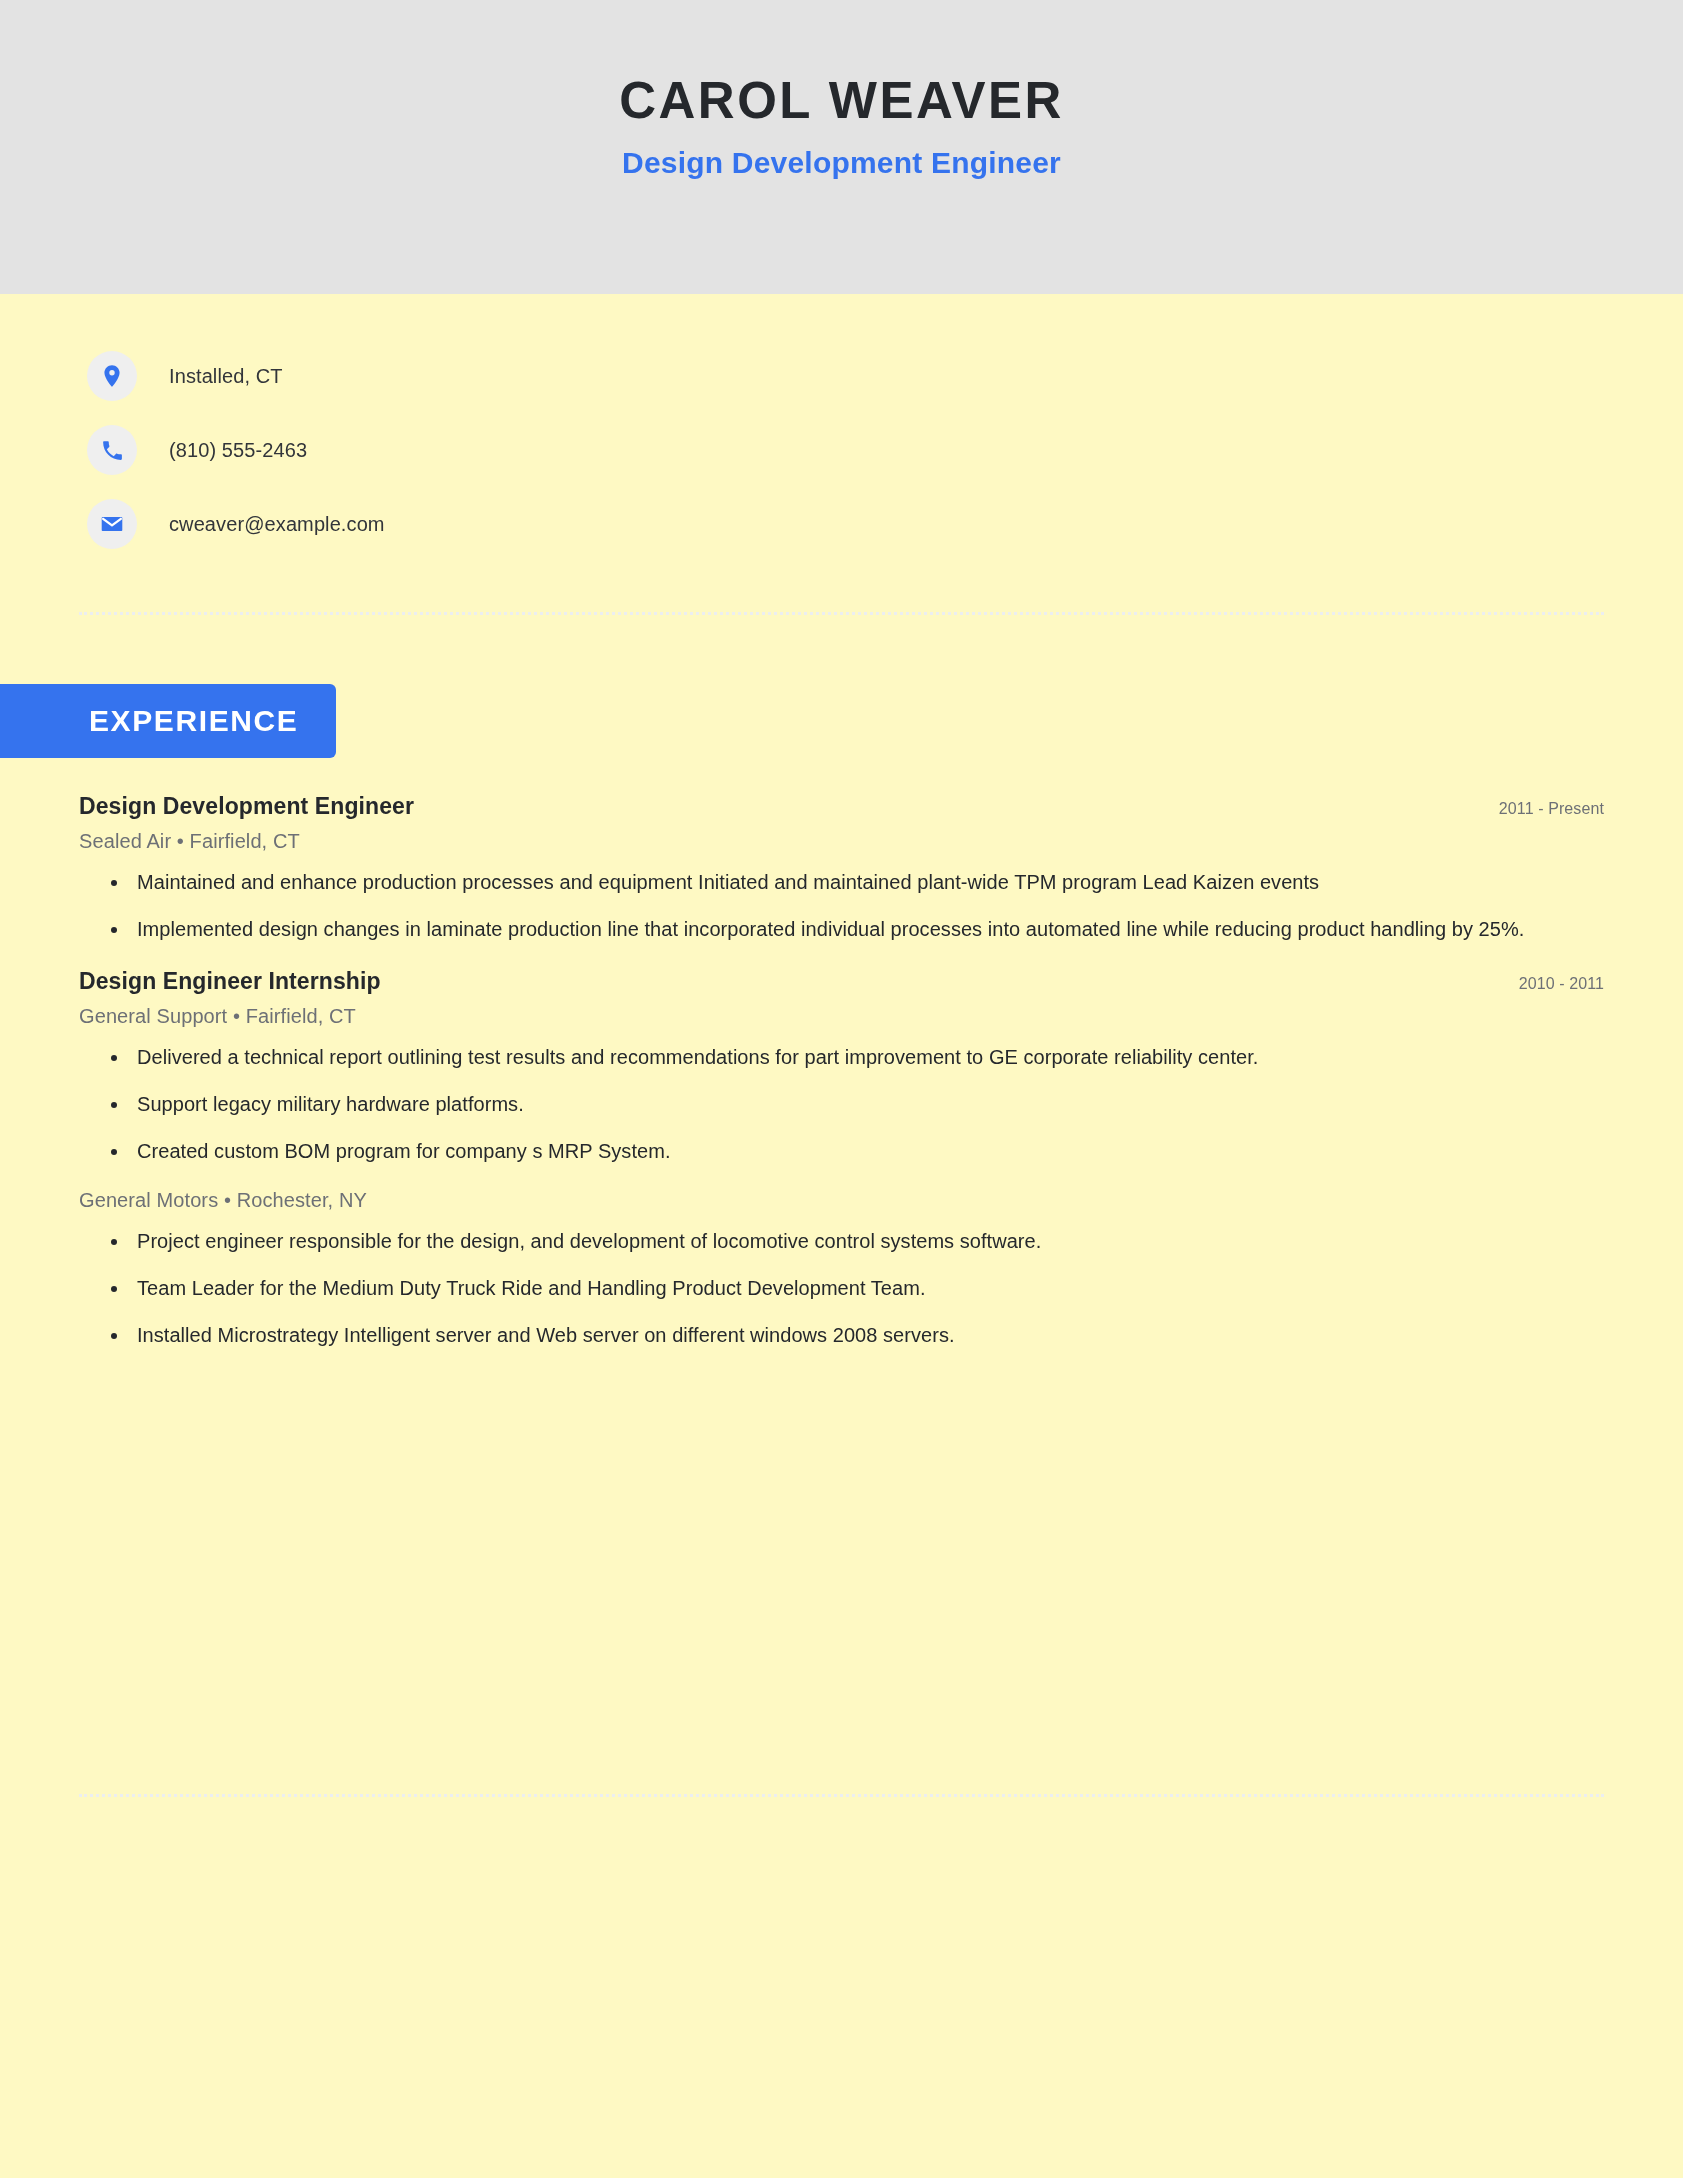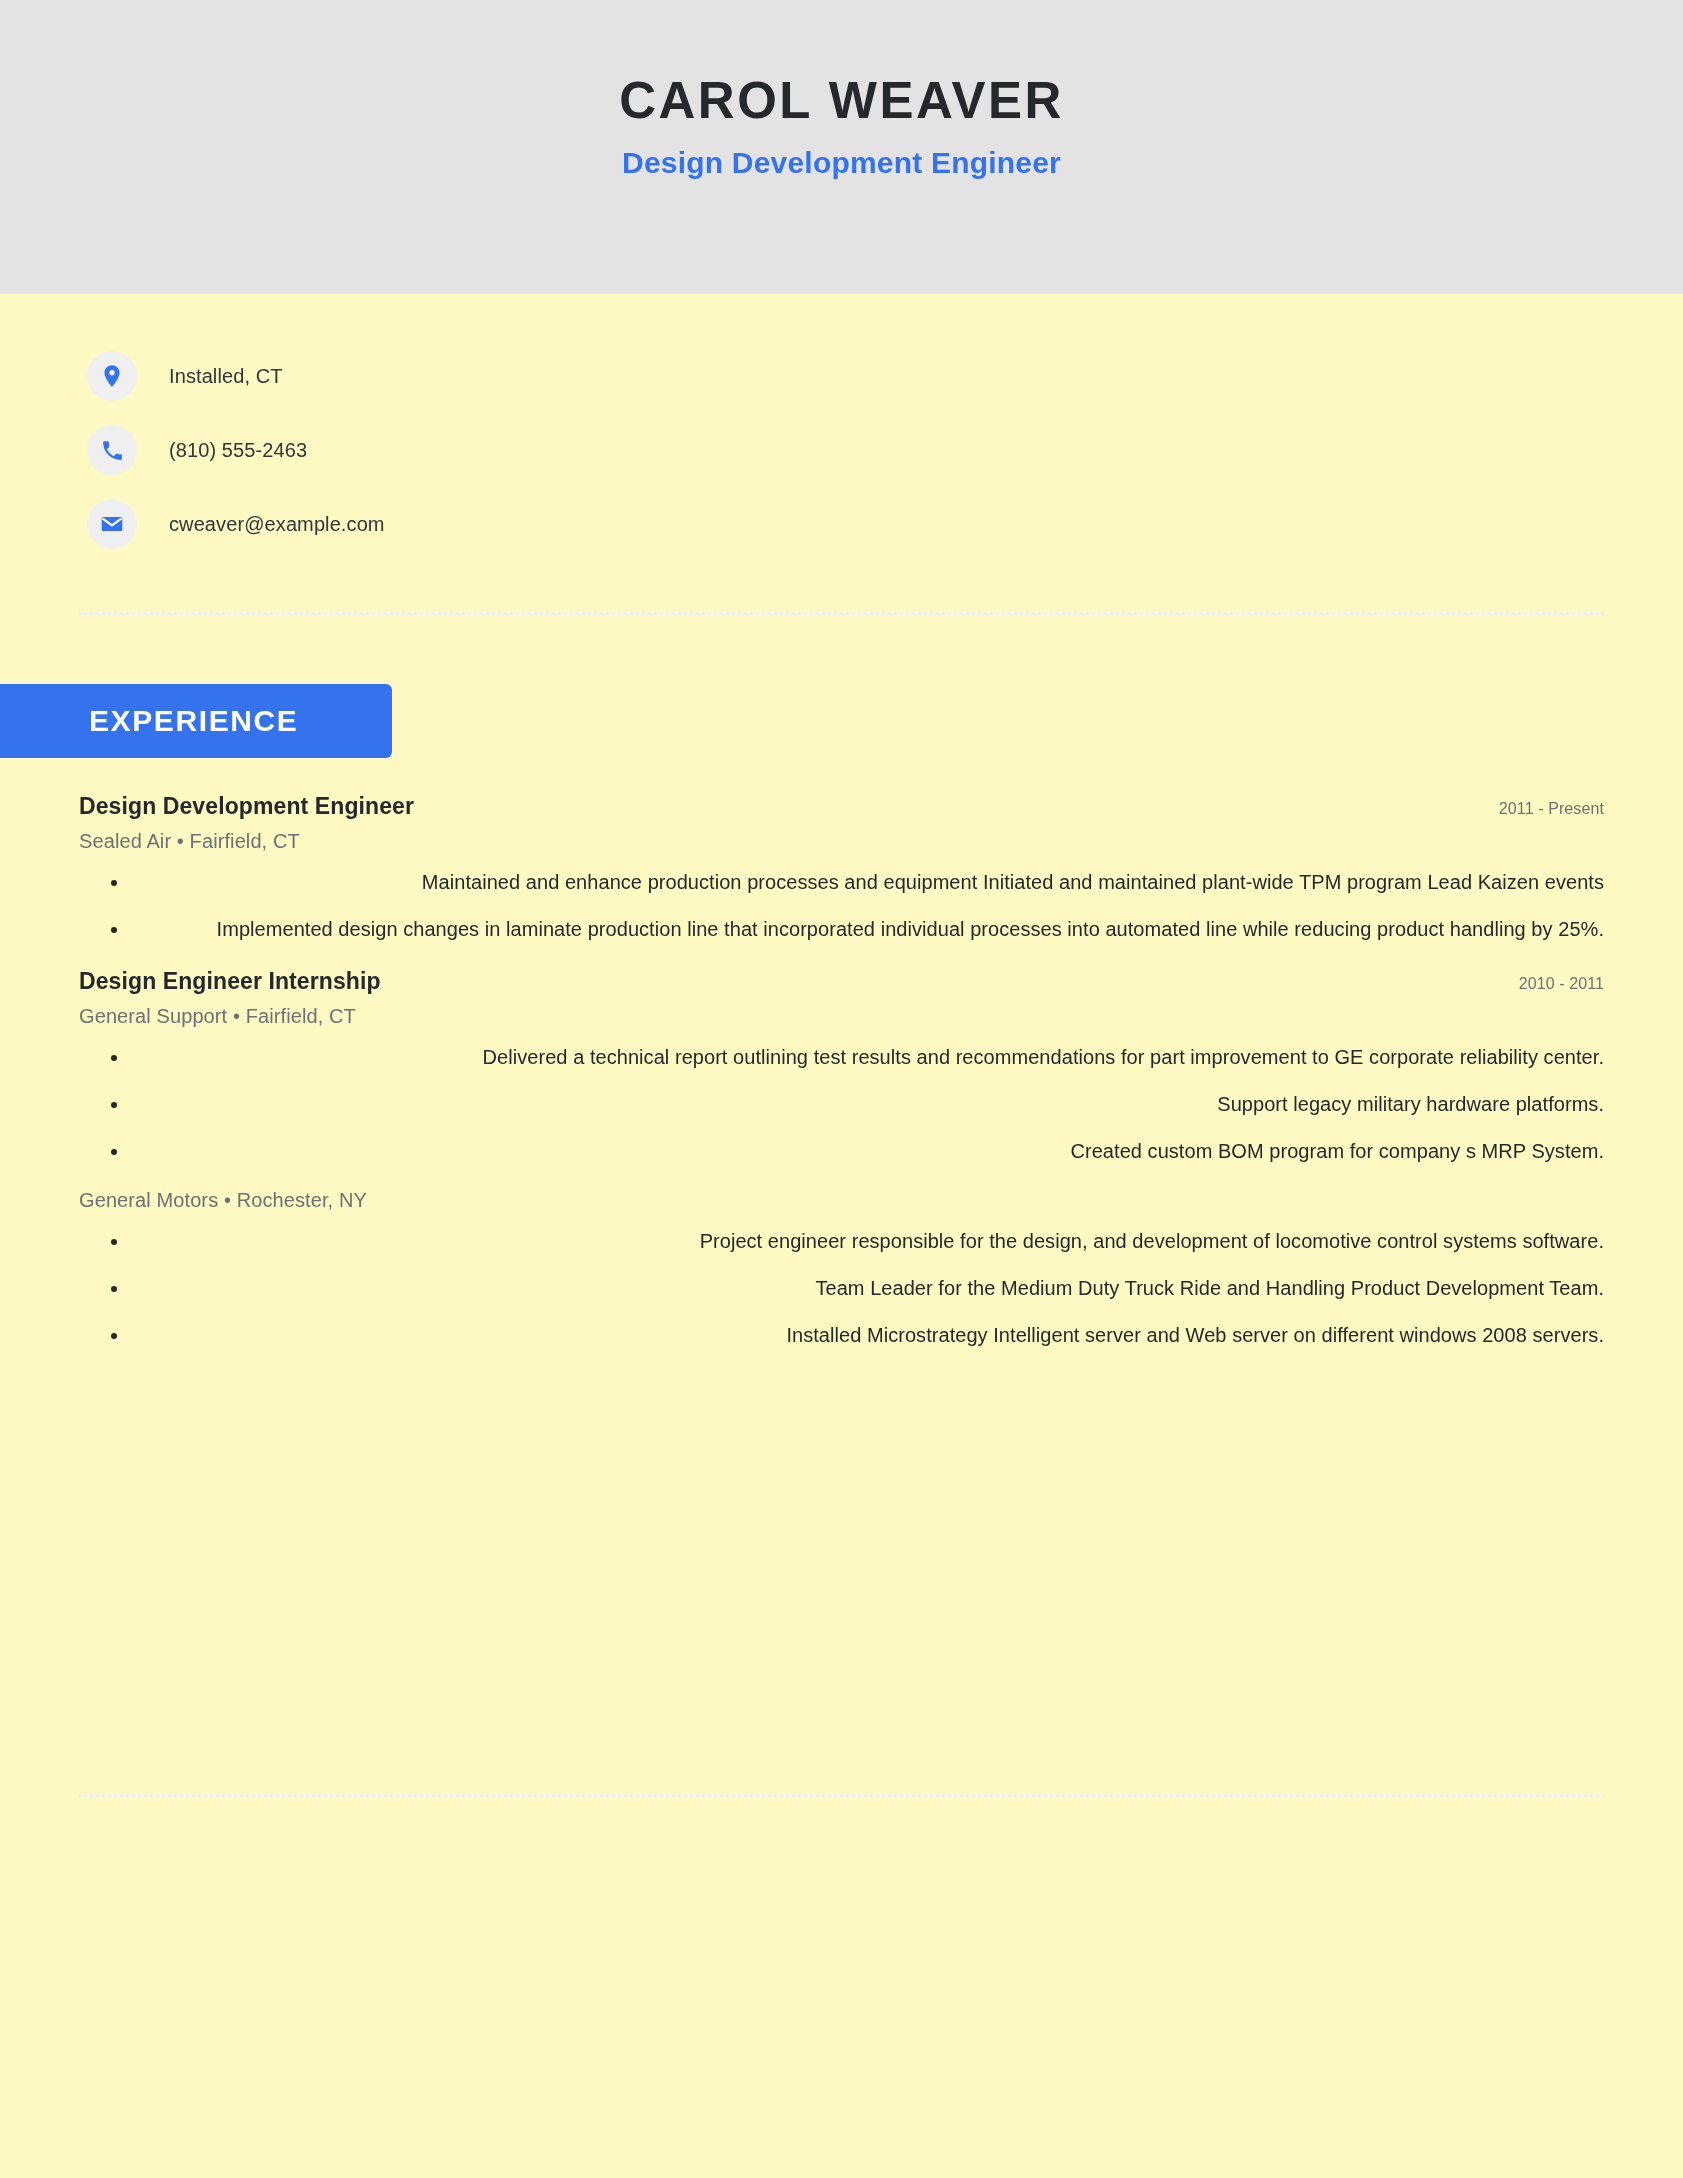--- a/index.html
+++ b/index.html
@@ -106,21 +106,21 @@
   }
   .separator.sep-top { top: 612px; }
   .separator.sep-bottom { top: 1794px; }
 
   
   .section-banner {
     position: absolute;
     left: 0;
     top: 684px;
     height: 74px;
-    width: 392px;
+    width: 336px;
     background: #3573ee;
     border-radius: 0 6px 6px 0;
     display: flex;
     align-items: center;
   }
   .section-banner-label {
     margin-left: 89px;
     color: #ffffff;
     font-size: 30px;
     font-weight: bold;
@@ -165,21 +165,20 @@
     margin-top: 9px;
     font-size: 20px;
     color: #6d7076;
     letter-spacing: 0.1px;
     font-family: "Liberation Sans", sans-serif;
   }
   .job-bullets {
     margin: 14px 0 0 0;
     padding: 0 0 0 30px;
     list-style: none;
-    text-align: right;
   }
   .job-bullets li {
     position: relative;
     font-size: 20px;
     line-height: 1.55;
     color: #25282c;
     letter-spacing: 0.05px;
     padding-left: 28px;
     margin-bottom: 16px;
     font-family: "Liberation Sans", sans-serif;

